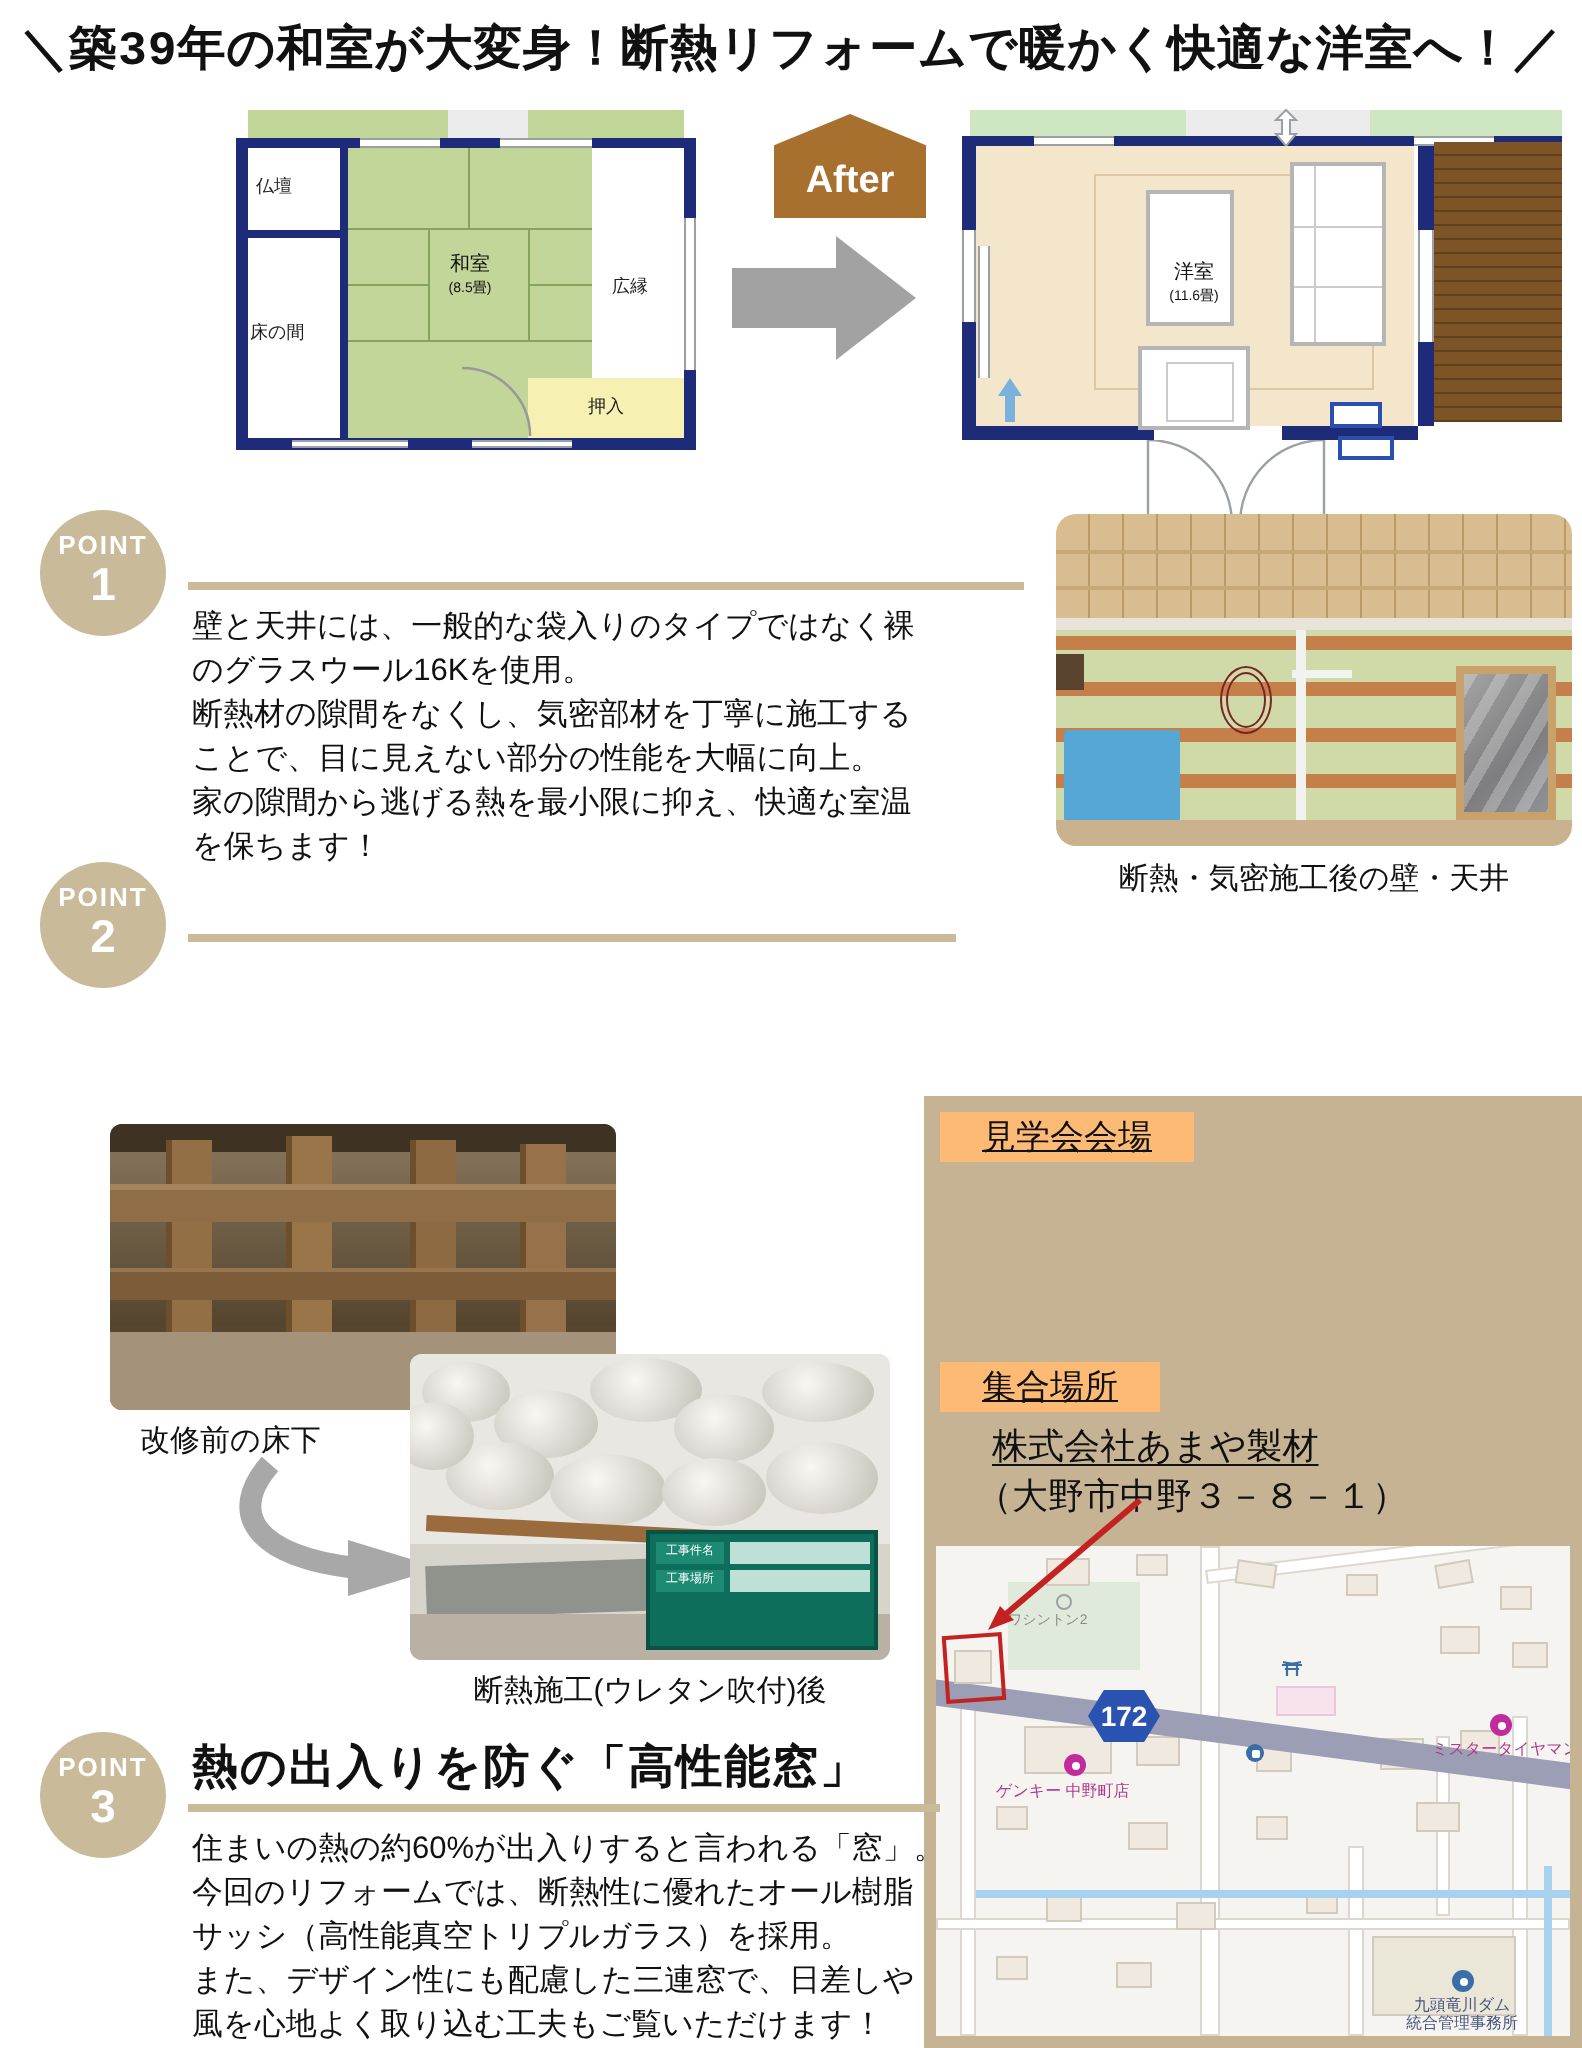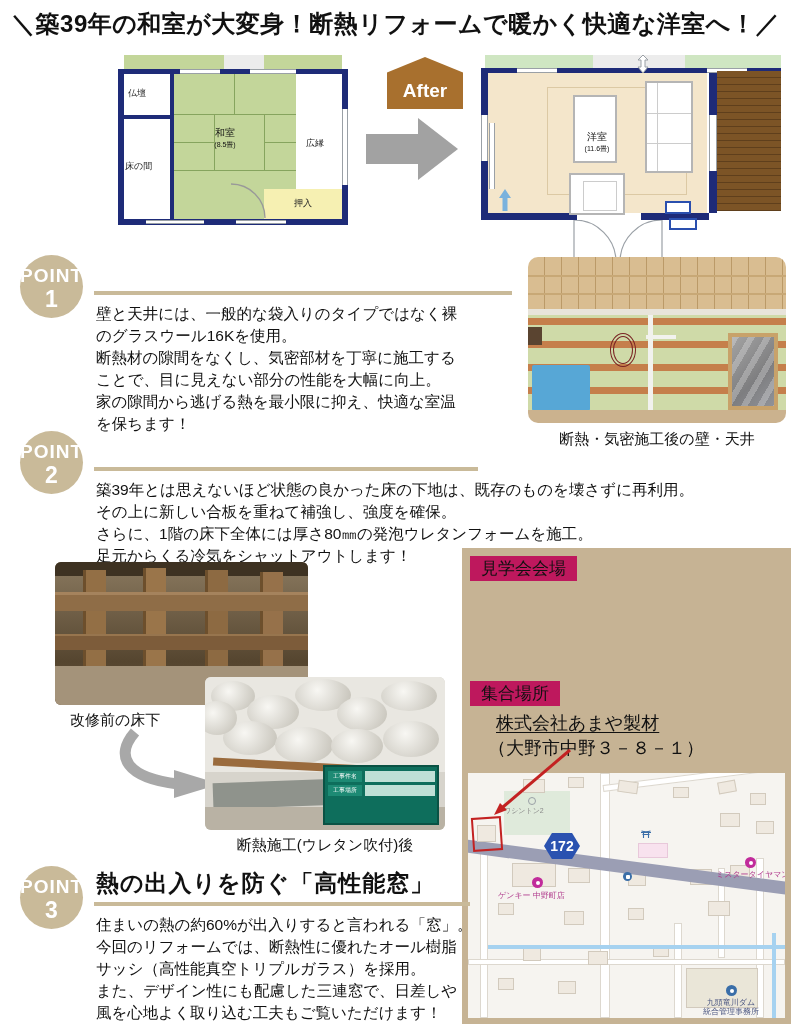--- a/index.html
+++ b/index.html
@@ -2,51 +2,51 @@
 <html><head>
 <meta charset="utf-8">
 <style>
   html,body{margin:0;padding:0;background:#fff;}
   .page{position:relative;width:791px;height:1024px;background:#fff;overflow:hidden;
         font-family:"Liberation Sans","DejaVu Sans",sans-serif;color:#111;}
   .abs{position:absolute;}
   .prelines{white-space:pre-line;}
   .center{text-align:center;}
   
-  .main-title{top:8px;left:0;width:791px;text-align:center;font-size:24px;font-weight:bold;letter-spacing:.5px;}
+  .main-title{top:8px;left:0;width:791px;text-align:center;font-size:24px;font-weight:bold;letter-spacing:.5px;font-family:Liberation Mono, monospace;}
   
   .house-badge{background:#a8702e;color:#fff;font-weight:bold;font-size:19px;
     clip-path:polygon(50% 0,100% 30%,100% 100%,0 100%,0 30%);
     display:flex;align-items:flex-end;justify-content:center;padding-bottom:7px;box-sizing:border-box;}
   
   .plan{background:#fff;}
   .navy{background:#1e2b78;}
   .win{background:#fff;border-top:1px solid #9aa0a6;border-bottom:1px solid #9aa0a6;box-sizing:border-box;}
   .winv{background:#fff;border-left:1px solid #9aa0a6;border-right:1px solid #9aa0a6;box-sizing:border-box;}
   .tatami{background:#c3d69a;}
   .tline{background:#86a45e;}
   .plabel{font-size:9px;color:#222;}
   .furn{background:#fff;border:2px solid #b5b5b5;box-sizing:border-box;}
   
   .arrow-shaft{background:#a2a2a2;}
   .arrow-head{width:0;height:0;border-top:31px solid transparent;border-bottom:31px solid transparent;border-left:40px solid #a2a2a2;}
   
   .pt-circle{width:63px;height:63px;border-radius:50%;background:#c9ba99;color:#fff;text-align:center;}
-  .pt-circle .b{display:block;font-size:19px;font-weight:bold;letter-spacing:1px;margin-top:10px;}
+  .pt-circle .b{display:block;font-size:13px;font-weight:bold;letter-spacing:1px;margin-top:10px;}
   .pt-circle .n{display:block;font-size:23px;font-weight:bold;line-height:1.05;}
   .pt-heading{font-size:23px;font-weight:bold;letter-spacing:1px;}
   .pt-rule{height:4px;background:#c9ba99;}
   .pt-body{font-size:15.5px;line-height:1.42;}
   .caption{font-size:15px;color:#111;}
   
   .photo{overflow:hidden;box-sizing:border-box;}
   .blob{position:absolute;border-radius:50%;background:radial-gradient(circle at 40% 35%,#f8f7f3,#c9c6bd 85%);}
   
   .panel{background:#c6b394;}
-  .wlabel{background:#be185d;padding:1px 11px;font-size:17px;display:inline-block;}
+  .wlabel{background:#fdba74;padding:1px 21px;font-size:17px;display:inline-block;text-decoration:underline;}
   .vbody{font-size:17px;line-height:1.5;}
   .uline{text-decoration:underline;text-underline-offset:3px;}
   
   .map{background:#f6f4f0;overflow:hidden;}
   .bldg{position:absolute;background:#efe9e0;border:1px solid #d2cabd;box-sizing:border-box;}
   .road{position:absolute;background:#fff;border:1px solid #ddd8cf;box-sizing:border-box;}
   .pin{position:absolute;width:11px;height:11px;border-radius:50%;}
   .pin::after{content:"";position:absolute;left:3.5px;top:3.5px;width:4px;height:4px;border-radius:50%;background:#fff;}
   .pin.pink{background:#c12b9b;}
   .pin.blue{background:#3a6ea8;}
@@ -82,21 +82,21 @@
     <div class="abs navy" style="left:0;top:60px;width:52px;height:4px;"></div>
 
     <div class="abs tatami" style="left:56px;top:19px;width:122px;height:145px;"></div>
     <div class="abs tline" style="left:56px;top:59px;width:122px;height:1px;"></div>
     <div class="abs tline" style="left:56px;top:115px;width:122px;height:1px;"></div>
     <div class="abs tline" style="left:116px;top:19px;width:1px;height:40px;"></div>
     <div class="abs tline" style="left:96px;top:59px;width:1px;height:56px;"></div>
     <div class="abs tline" style="left:146px;top:59px;width:1px;height:56px;"></div>
     <div class="abs tline" style="left:56px;top:87px;width:40px;height:1px;"></div>
     <div class="abs tline" style="left:146px;top:87px;width:32px;height:1px;"></div>
-    <div class="abs center" style="left:77px;top:72px;width:60px;font-size:10px;line-height:1.1;">
+    <div class="abs center" style="left:87px;top:72px;width:60px;font-size:10px;line-height:1.1;">
       <span>和室</span><br>
       <span style="font-size:7px;">(8.5畳)</span>
     </div>
     <div class="abs plabel" style="left:10px;top:32px;">仏壇</div>
     <div class="abs plabel" style="left:7px;top:105px;">床の間</div>
     <div class="abs plabel" style="left:188px;top:82px;">広縁</div>
     <div class="abs" style="left:146px;top:134px;width:78px;height:30px;background:#f6f0b2;"></div>
     <div class="abs plabel center" style="left:146px;top:142px;width:78px;">押入</div>
     <svg class="abs" style="left:112px;top:128px;" width="36" height="36">
       <path d="M35 35 A34 34 0 0 0 1 1" stroke="#999" fill="none" stroke-width="1.3"></path>
@@ -192,24 +192,20 @@
     <div class="abs" style="left:4px;top:108px;width:58px;height:46px;background:#57a7d6;border-radius:2px;"></div>
     <div class="abs" style="left:0;top:153px;width:258px;height:13px;background:#cbb28e;"></div>
   </div>
   <div class="abs caption center" style="left:528px;top:430px;width:258px;">断熱・気密施工後の壁・天井</div>
 
   <div class="abs pt-circle" style="left:20px;top:431px;">
     <span class="b">POINT</span>
     <span class="n">2</span>
   </div>
   <div class="abs pt-rule" style="left:94px;top:467px;width:384px;"></div>
-  <div class="abs pt-body prelines" style="left:96px;top:479px;width:690px;">築39年とは思えないほど状態の良かった床の下地は、既存のものを壊さずに再利用。
-その上に新しい合板を重ねて補強し、強度を確保。
-さらに、1階の床下全体には厚さ80㎜の発泡ウレタンフォームを施工。
-足元からくる冷気をシャットアウトします！</div>
 
   <div class="abs photo" style="left:55px;top:562px;width:253px;height:143px;border-radius:6px;
        background:linear-gradient(#8a795f,#55452f 70%,#6b5a42);">
     <div class="abs" style="left:0;top:0;width:253px;height:14px;background:#3e3222;"></div>
     <div class="abs" style="left:28px;top:8px;width:20px;height:100px;background:#936f45;border-left:3px solid #6d4f2c;"></div>
     <div class="abs" style="left:88px;top:6px;width:20px;height:104px;background:#9a754a;border-left:3px solid #6d4f2c;"></div>
     <div class="abs" style="left:150px;top:8px;width:20px;height:100px;background:#8d6a42;border-left:3px solid #6d4f2c;"></div>
     <div class="abs" style="left:205px;top:10px;width:20px;height:98px;background:#96714a;border-left:3px solid #6d4f2c;"></div>
     <div class="abs" style="left:0;top:30px;width:253px;height:16px;background:#8f6d47;border-top:3px solid #a5835d;"></div>
     <div class="abs" style="left:0;top:72px;width:253px;height:14px;background:#7d5c3a;border-top:2px solid #97754e;"></div>
@@ -290,21 +286,21 @@
       <div class="bldg" style="left:30px;top:205px;width:16px;height:12px;"></div>
       <div class="bldg" style="left:90px;top:208px;width:18px;height:13px;"></div>
       <div class="bldg" style="left:218px;top:195px;width:72px;height:40px;background:#eae6d8;"></div>
       <div class="bldg" style="left:170px;top:70px;width:30px;height:15px;background:#f8e2ee;border-color:#e8c8da;"></div>
 
       <div class="abs" style="left:20px;top:172px;width:297px;height:4px;background:#a6d2f0;"></div>
       <div class="abs" style="left:304px;top:160px;width:4px;height:85px;background:#a6d2f0;"></div>
 
       <div class="abs" style="left:-6px;top:66px;width:335px;height:13px;background:#9b9eb4;transform:rotate(7.5deg);transform-origin:left center;"></div>
 
-      <div class="abs shield" style="left:76px;top:60px;width:36px;height:26px;text-align:center;">
+      <div class="abs shield" style="left:76px;top:72px;width:36px;height:26px;text-align:center;">
         <span>172</span>
       </div>
 
       <svg class="abs" style="left:172px;top:56px;" width="12" height="10">
         <path d="M1.5 2 Q6 3.5 10.5 2 M1 3.5 H11 M2.5 5.5 H9.5 M3.5 3.5 V9 M8.5 3.5 V9" stroke="#3a6ea8" stroke-width="1.1" fill="none"></path>
       </svg>
 
       <div class="abs" style="left:155px;top:99px;width:9px;height:9px;border-radius:50%;background:#3a6ea8;">
         <div style="position:absolute;left:2.5px;top:2.5px;width:4px;height:4px;background:#fff;border-radius:1px;"></div>
       </div>

